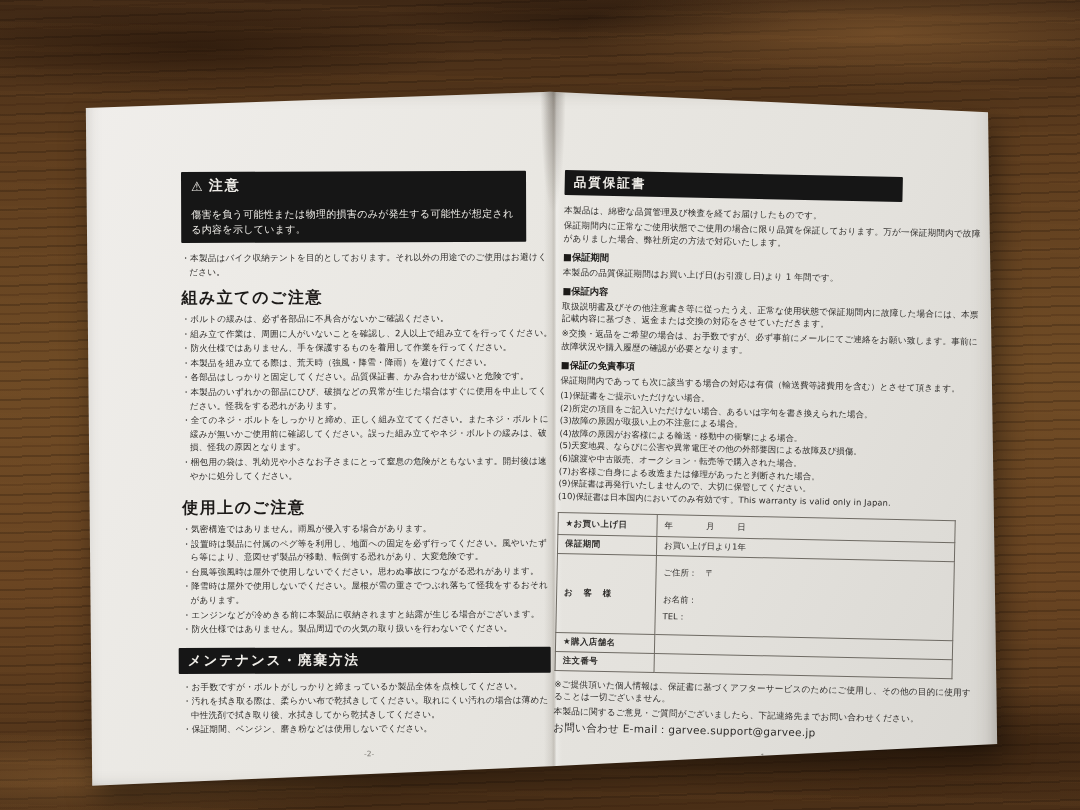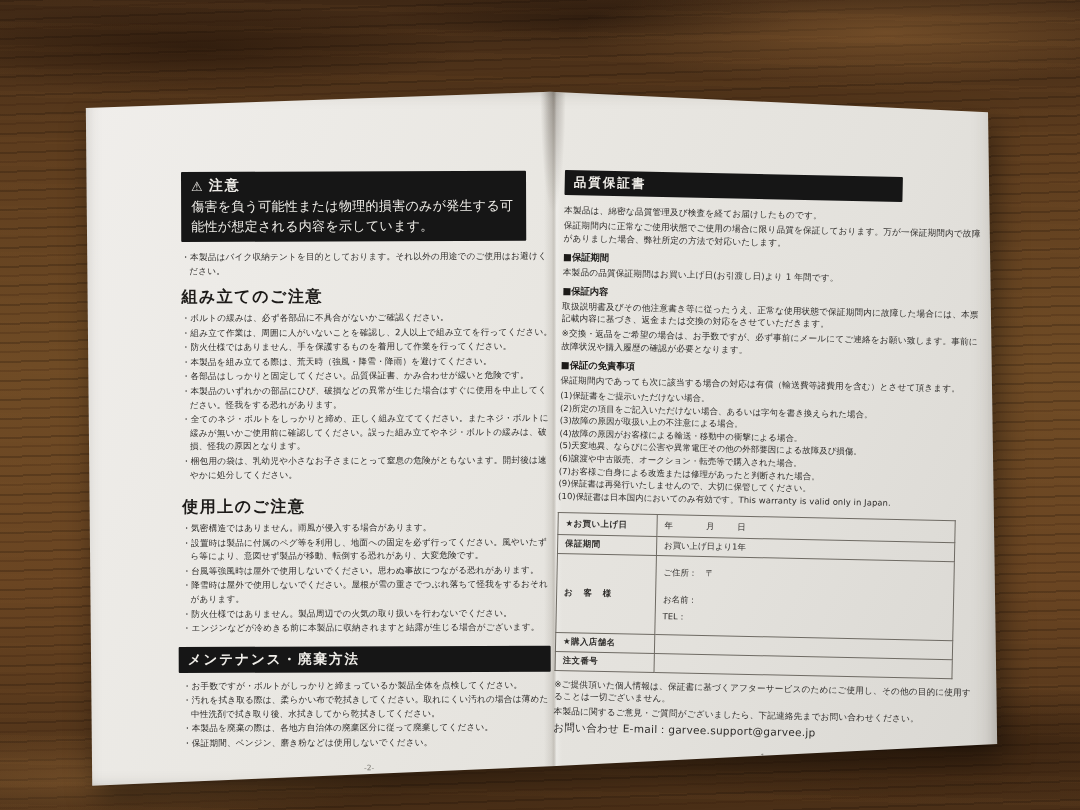--- a/index.html
+++ b/index.html
@@ -38,21 +38,21 @@
     content:"";position:absolute;left:-4px;top:0;width:26px;height:130px;
     background:radial-gradient(ellipse at 50% 0%, rgba(40,30,20,0.35), transparent 70%);
   }
   .page{position:absolute;color:#2e2c2a;}
   .page.left{left:97px;top:88px;width:372px;transform:rotate(-0.2deg);transform-origin:0 0;}
   .page.right{left:481px;top:86px;width:420px;transform:rotate(1.2deg);transform-origin:0 0;}
 
   .warnbox{background:#161616;color:#efede8;width:345px;box-sizing:border-box;padding:5px 10px 6px;border-radius:1px;}
   .warnbox-title{font-weight:bold;font-size:14px;letter-spacing:2px;display:flex;align-items:center;gap:4px;}
   .warn-icon{font-size:13px;line-height:1;}
-  .warnbox-body{font-size:13px;line-height:1.5;margin-top:2px;letter-spacing:0.3px;}
+  .warnbox-body{font-size:10px;line-height:1.5;margin-top:12px;letter-spacing:0.3px;}
 
   .bullet{font-size:8.6px;line-height:1.58;margin:0 0 1px;text-indent:-8px;padding-left:8px;letter-spacing:0.2px;}
   .intro{margin:9px 0 3px;}
   h2{font-size:16px;font-weight:bold;color:#1c1a18;margin:9px 0 4px;letter-spacing:1.5px;}
   h2.second{margin-top:15px;}
   .barhead{background:#161616;color:#f0eee9;font-weight:bold;letter-spacing:2px;padding:4px 9px;box-sizing:border-box;border-radius:1px;}
   .barhead.maint{width:372px;margin:11px 0 7px -4px;font-size:13.5px;}
   .barhead.title{width:338px;font-size:12.5px;margin:0 0 9px;}
   .pagenum{text-align:center;font-size:7.5px;color:#7d7a74;margin-top:13px;}
 
@@ -101,27 +101,26 @@
       <p class="bullet">・各部品はしっかりと固定してください。品質保証書、かみ合わせが緩いと危険です。</p>
       <p class="bullet">・本製品のいずれかの部品にひび、破損などの異常が生じた場合はすぐに使用を中止してください。怪我をする恐れがあります。</p>
       <p class="bullet">・全てのネジ・ボルトをしっかりと締め、正しく組み立ててください。またネジ・ボルトに緩みが無いかご使用前に確認してください。誤った組み立てやネジ・ボルトの緩みは、破損、怪我の原因となります。</p>
       <p class="bullet">・梱包用の袋は、乳幼児や小さなお子さまにとって窒息の危険がともないます。開封後は速やかに処分してください。</p>
 
       <h2 class="second">使用上のご注意</h2>
       <p class="bullet">・気密構造ではありません。雨風が侵入する場合があります。</p>
       <p class="bullet">・設置時は製品に付属のペグ等を利用し、地面への固定を必ず行ってください。風やいたずら等により、意図せず製品が移動、転倒する恐れがあり、大変危険です。</p>
       <p class="bullet">・台風等強風時は屋外で使用しないでください。思わぬ事故につながる恐れがあります。</p>
       <p class="bullet">・降雪時は屋外で使用しないでください。屋根が雪の重さでつぶれ落ちて怪我をするおそれがあります。</p>
+      <p class="bullet">・エンジンなどが冷めきる前に本製品に収納されますと結露が生じる場合がございます。</p>
       <p class="bullet">・防火仕様ではありません。製品周辺での火気の取り扱いを行わないでください。</p>
-      <p class="bullet">・エンジンなどが冷めきる前に本製品に収納されますと結露が生じる場合がございます。</p>
 
       <div class="barhead maint">メンテナンス・廃棄方法</div>
       <p class="bullet">・お手数ですが・ボルトがしっかりと締まっているか製品全体を点検してください。</p>
       <p class="bullet">・汚れを拭き取る際は、柔らかい布で乾拭きしてください。取れにくい汚れの場合は薄めた中性洗剤で拭き取り後、水拭きしてから乾拭きしてください。</p>
-      <p class="bullet">・本製品を廃棄の際は、各地方自治体の廃棄区分に従って廃棄してください。</p>
       <p class="bullet">・保証期間、ベンジン、磨き粉などは使用しないでください。</p>
 
       <div class="pagenum">-2-</div>
     </div>
 
     <div class="page right">
       <div class="barhead title">品質保証書</div>
 
       <p class="para">本製品は、綿密な品質管理及び検査を経てお届けしたものです。</p>
       <p class="para">保証期間内に正常なご使用状態でご使用の場合に限り品質を保証しております。万が一保証期間内で故障がありました場合、弊社所定の方法で対応いたします。</p>

